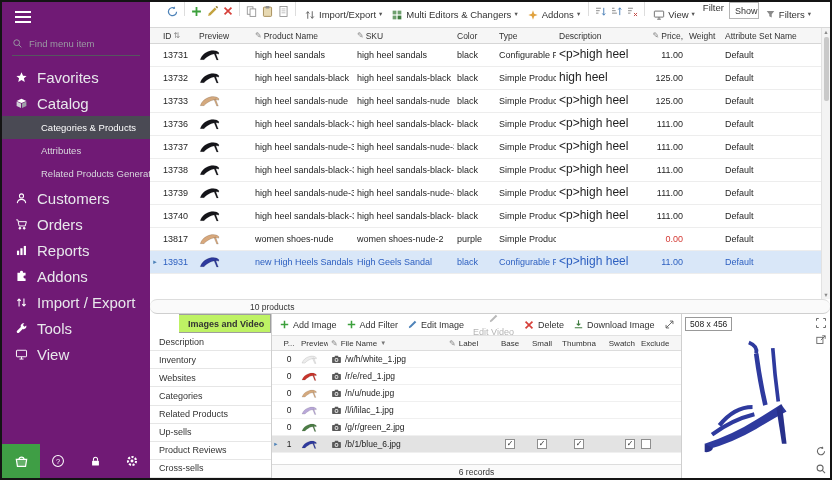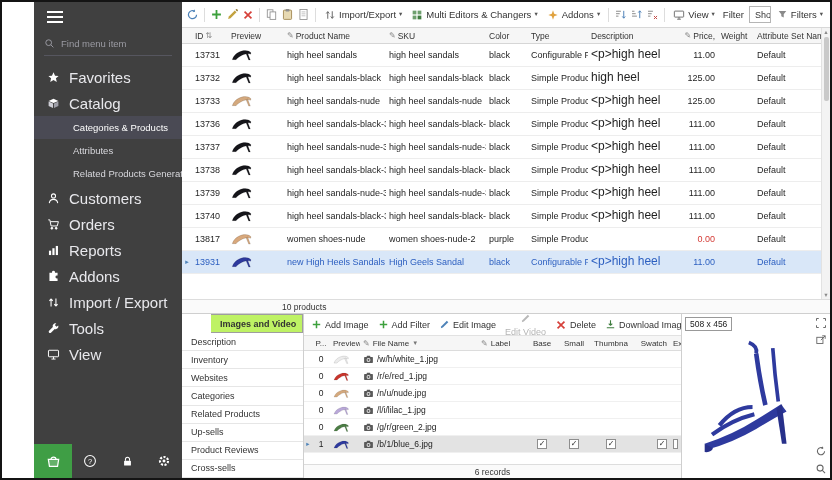--- a/index.html
+++ b/index.html
@@ -1,36 +1,36 @@
 <!DOCTYPE html>
 <html><head>
 <meta charset="utf-8">
 <style>
   *{box-sizing:border-box;margin:0;padding:0;}
   html,body{width:832px;height:480px;overflow:hidden;background:#000;}
   body{font-family:"Liberation Sans",sans-serif;font-size:10px;color:#222;}
   .frame{width:832px;height:480px;border:2px solid #141414;display:flex;background:#fff;overflow:hidden;}
 
   
-  .sidebar{width:148px;flex-shrink:0;background:#404040;color:#e8e8ec;display:flex;flex-direction:column;margin-left:32px;}
+  .sidebar{width:148px;flex-shrink:0;background:#701a75;color:#e8e8ec;display:flex;flex-direction:column;}
   .burger{height:30px;display:flex;flex-direction:column;justify-content:center;gap:3px;padding-left:13px;cursor:pointer;}
   .burger i{display:block;width:16px;height:2px;background:#fff;}
   .search{height:24px;margin:0 10px 2px 10px;border-bottom:1px solid #56565f;display:flex;align-items:center;gap:6px;color:#9a9aa2;font-size:9.5px;}
   .menu{padding-top:6px;}
   .side-item{height:26px;display:flex;align-items:center;gap:9px;padding-left:13px;font-size:15px;cursor:pointer;white-space:nowrap;}
   .side-sub{height:23px;display:flex;align-items:center;padding-left:39px;font-size:9.5px;color:#d8d8dd;cursor:pointer;white-space:nowrap;}
   .side-sub.selected{background:#4a4a54;color:#fff;}
   .side-bottom{margin-top:auto;height:34px;display:flex;align-items:center;}
   .store-btn{width:38px;height:34px;background:#3f9e45;border:none;display:flex;align-items:center;justify-content:center;cursor:pointer;}
   .sb-ic{flex:1;display:flex;justify-content:center;cursor:pointer;}
   .ic{display:inline-flex;align-items:center;justify-content:center;line-height:0;}
 
   
   .main{flex:1;min-width:0;display:flex;flex-direction:column;background:#fff;}
-  .toolbar{height:26px;flex-shrink:0;border-bottom:1px solid #d8d8d8;display:flex;align-items:center;padding:0 4px;gap:3px;font-size:9.5px;color:#333;white-space:nowrap;overflow:hidden;}
+  .toolbar{height:26px;flex-shrink:0;border-bottom:1px solid #d8d8d8;display:flex;padding:0 16px;gap:3px;font-size:9.5px;color:#333;white-space:nowrap;overflow:hidden;}
   .tbtn{width:18px;height:18px;border:none;background:transparent;display:flex;align-items:center;justify-content:center;cursor:pointer;border-radius:2px;}
   .tmenu{display:flex;align-items:center;gap:3px;padding:2px 3px;cursor:pointer;}
   .crt{font-size:6.5px;color:#555;line-height:1;}
   .sep{width:1px;height:14px;background:#ddd;margin:0 2px;flex-shrink:0;}
   .lbl{color:#333;margin:0 2px;}
   .select{height:17px;border:1px solid #b5b5b5;background:#fff;display:flex;align-items:center;gap:5px;padding:0 5px;font-size:9px;cursor:pointer;max-width:186px;overflow:hidden;white-space:nowrap;}
 
   
   .grid{position:relative;flex:1;min-height:0;display:flex;flex-direction:column;overflow:hidden;}
   .ghead{display:flex;height:16px;flex-shrink:0;background:#f6f6f6;border-bottom:1px solid #d6d6d6;font-size:8.5px;color:#333;padding-right:9px;}
@@ -43,21 +43,21 @@
   .gc-price{width:44px;justify-content:flex-end;text-align:right;}
   .gc-weight{width:36px;}.gc-attr{flex:1;min-width:0;}
   .grow .gc-desc{display:block;font-size:12px;line-height:18px;white-space:normal;padding-top:1px;max-height:22px;}
   .price-red{color:#d43a35;}
   .pcl{color:#8a8a8a;font-size:8px;}
   .srt{color:#888;font-size:8px;}
   .gfill{flex:1;}
   .vscroll{position:absolute;top:0;right:0;bottom:0;width:9px;background:#f3f3f3;border-left:1px solid #e2e2e2;display:flex;flex-direction:column;align-items:center;color:#8a8a8a;font-size:5.5px;padding:1px 0;}
   .vthumb{width:5px;height:64px;background:#c9c9c9;border-radius:2px;margin-top:2px;}
   .vfill{flex:1;}
-  .gstatus{height:15px;flex-shrink:0;background:#fafafa;border-top:1px solid #ddd;border-bottom:1px solid #cfcfcf;display:flex;align-items:center;font-size:8.5px;color:#333;padding-left:100px;}
+  .gstatus{height:15px;flex-shrink:0;background:#fafafa;border-top:1px solid #ddd;border-bottom:1px solid #cfcfcf;display:flex;align-items:center;font-size:8.5px;color:#333;padding-left:100px;border-radius:7px;}
 
   
   .bottom{height:164px;flex-shrink:0;display:flex;min-width:0;}
   .tabs{width:122px;flex-shrink:0;border-right:1px solid #cfcfcf;display:flex;flex-direction:column;font-size:9px;background:#fff;}
   .tab{flex:1;display:flex;align-items:center;padding-left:9px;border-bottom:1px solid #e6e6e6;color:#333;cursor:pointer;white-space:nowrap;overflow:hidden;}
   .tab.selected{font-weight:bold;border:1px solid #9e9e9e;border-left:none;background:#bef264;margin-left:29px;}
   .files{flex:1;min-width:0;display:flex;flex-direction:column;border-right:1px solid #cfcfcf;}
   .ftoolbar{height:22px;flex-shrink:0;display:flex;align-items:center;gap:9px;padding:0 7px;font-size:9px;border-bottom:1px solid #e2e2e2;white-space:nowrap;overflow:hidden;color:#333;}
   .fbtn{display:flex;align-items:center;gap:3px;cursor:pointer;}
   .fbtn.disabled{color:#b5b5b5;cursor:default;flex-direction:column;}

